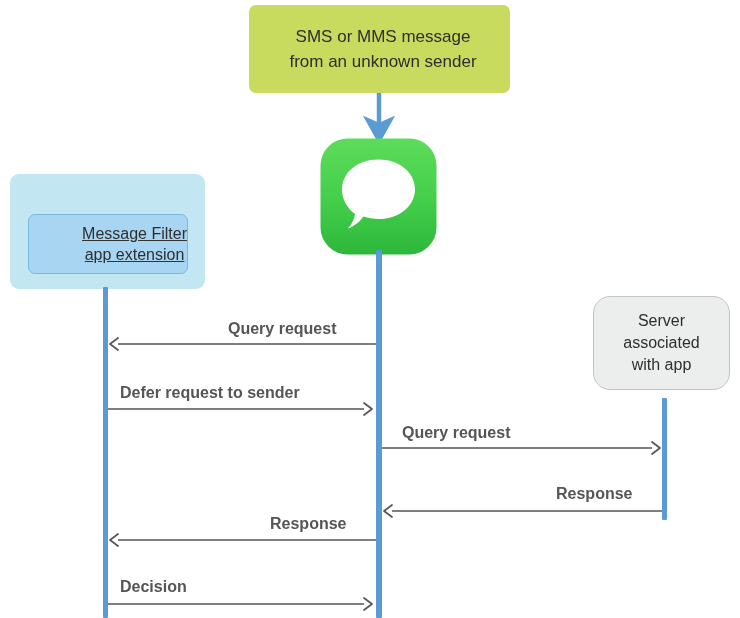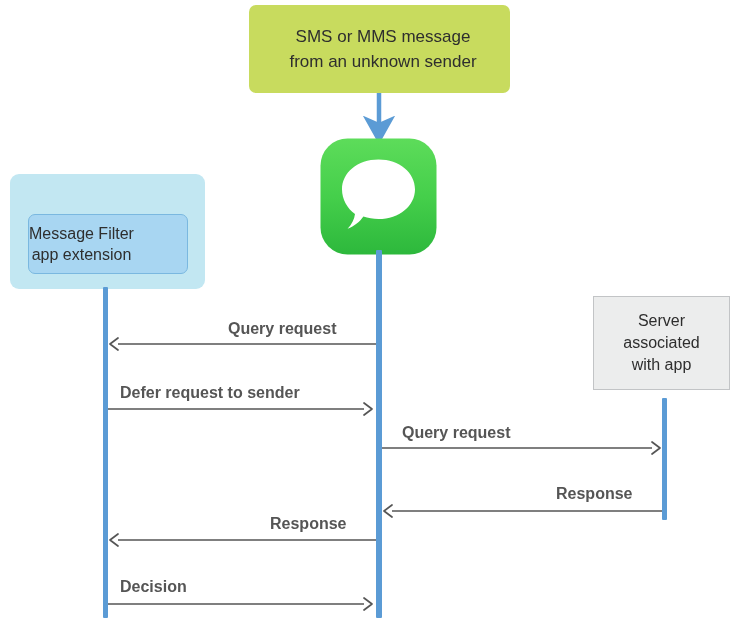--- a/index.html
+++ b/index.html
@@ -72,40 +72,41 @@
     left: 18px;
     top: 40px;
     width: 160px;
     height: 60px;
     background: #a8d6f2;
     border: 1px solid #7ab8e0;
     border-radius: 7px;
     box-sizing: border-box;
     display: flex;
     align-items: center;
-    justify-content: flex-start;
+    justify-content: flex-end;
+    text-decoration: underline;
   }
   .extension-box .label {
     font-size: 16px;
     line-height: 21px;
     text-align: center;
     color: #2e2e2e;
     white-space: pre-line;
   }
 
   
   .server-box {
     position: absolute;
     left: 593px;
     top: 296px;
     width: 137px;
     height: 94px;
     background: #eceded;
     border: 1px solid #c2c4c6;
-    border-radius: 0;
+    border-radius: 17px;
     box-sizing: border-box;
     display: flex;
     align-items: center;
     justify-content: center;
   }
   .server-box .label {
     font-size: 16px;
     line-height: 22px;
     text-align: center;
     color: #2e2e2e;

